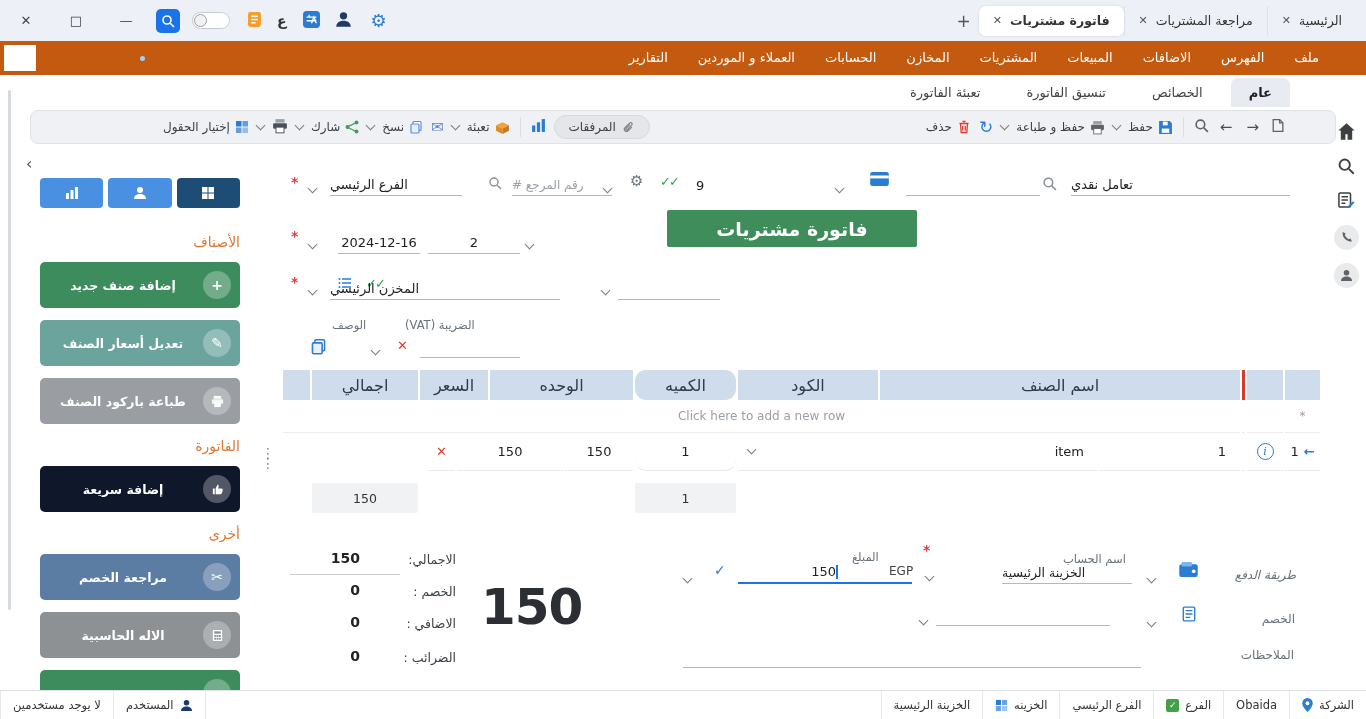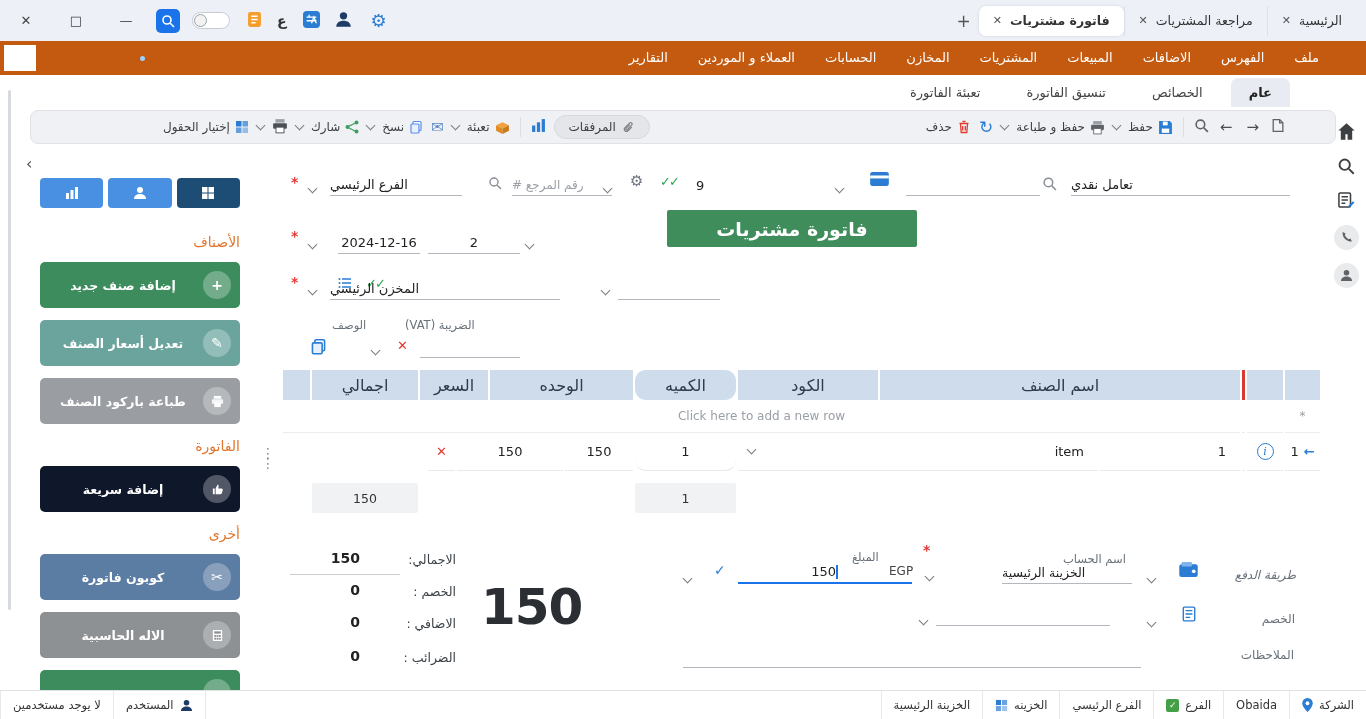--- a/index.html
+++ b/index.html
@@ -395,21 +395,21 @@
           </svg>
       </span>
       <span class="sb-lb">إضافة سريعة</span>
     </div>
 
     <div class="side-sec">أخرى</div>
     <div class="side-btn sb-slate" dir="rtl">
       <span class="circ">
           <span>✂</span>
         </span>
-      <span class="sb-lb">كوبون فاتورة</span>
+      <span class="sb-lb">مراجعة الخصم</span>
     </div>
     <div class="side-btn sb-gray2" dir="rtl">
       <span class="circ">
         <svg viewBox="0 0 14 14" width="13" height="13">
             <rect x="2" y="1" width="10" height="12" rx="1" fill="#fff"></rect>
             <rect x="3.5" y="2.5" width="7" height="2.5" fill="#8d9194"></rect>
             <g fill="#8d9194">
               <rect x="3.5" y="6.5" width="2" height="2"></rect>
               <rect x="6" y="6.5" width="2" height="2"></rect>
               <rect x="8.5" y="6.5" width="2" height="2"></rect>

